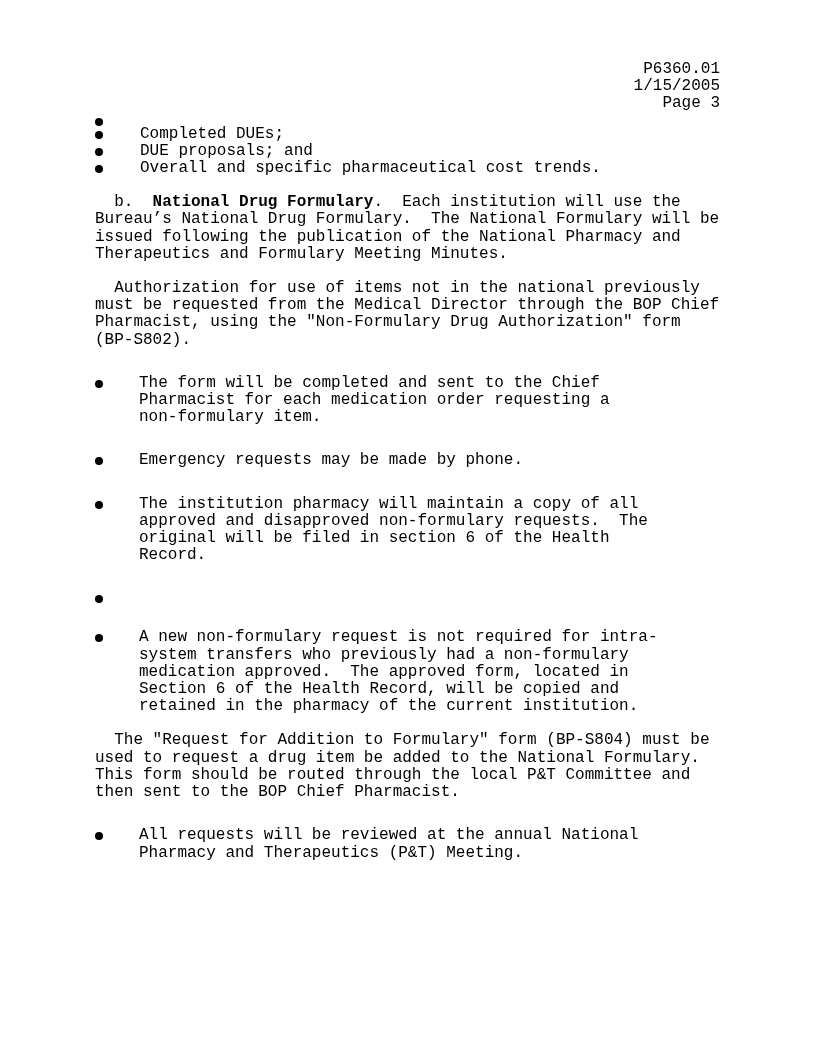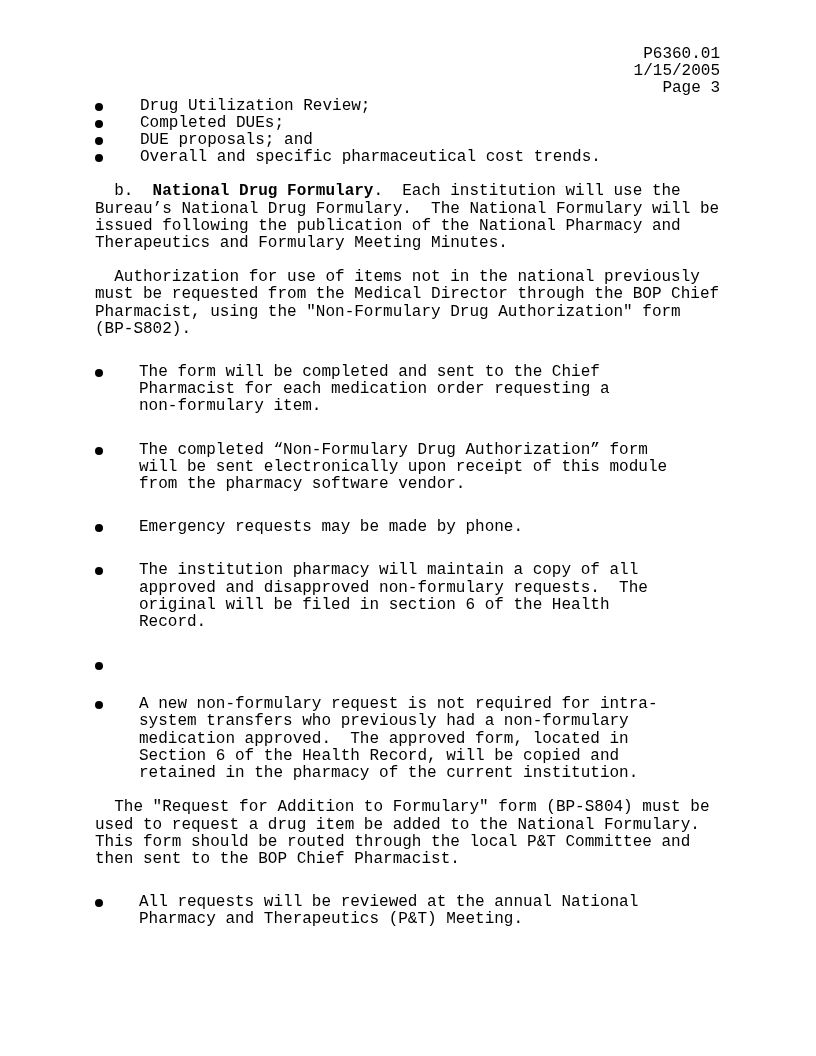--- a/index.html
+++ b/index.html
@@ -9,21 +9,21 @@
     width: 816px;
     height: 1056px;
     background: #ffffff;
     color: #000000;
     font-family: "Liberation Mono", "DejaVu Sans Mono", monospace;
     font-size: 16px;
     line-height: 17.2px;
     padding: 46px 96px 0 95px;
     overflow: hidden;
   }
-  .doc-header { text-align: right; }
+  .doc-header { text-align: right; margin-top: 15px; }
   .hline { white-space: pre; }
 
   .para {
     margin: 17px 0 0 0;
     white-space: pre-wrap;
   }
   .bold { font-weight: bold; text-align: center; }
 
   ul.list {
     list-style: none;
@@ -65,21 +65,20 @@
     <div class="hline">P6360.01</div>
     <div class="hline">1/15/2005</div>
     <div class="hline">Page 3</div>
   </header>
 
   <ul class="list list-overview">
     <li class="li">
       <span class="bullet">
           <span class="dot"></span>
         </span>
-      <span class="txt">Drug Utilization Review;</span>
     </li>
     <li class="li">
       <span class="bullet">
           <span class="dot"></span>
         </span>
       <span class="txt">Completed DUEs;</span>
     </li>
     <li class="li">
       <span class="bullet">
           <span class="dot"></span>
@@ -105,28 +104,20 @@
 (BP-S802).</p>
 
   <ul class="list list-wide">
     <li class="li">
       <span class="bullet">
           <span class="dot"></span>
         </span>
       <span class="txt">The form will be completed and sent to the Chief
 Pharmacist for each medication order requesting a
 non-formulary item.</span>
-    </li>
-    <li class="li">
-      <span class="bullet">
-          <span class="dot"></span>
-        </span>
-      <span class="txt">The completed “Non-Formulary Drug Authorization” form
-will be sent electronically upon receipt of this module
-from the pharmacy software vendor.</span>
     </li>
     <li class="li">
       <span class="bullet">
           <span class="dot"></span>
         </span>
       <span class="txt">Emergency requests may be made by phone.</span>
     </li>
     <li class="li">
       <span class="bullet">
           <span class="dot"></span>

